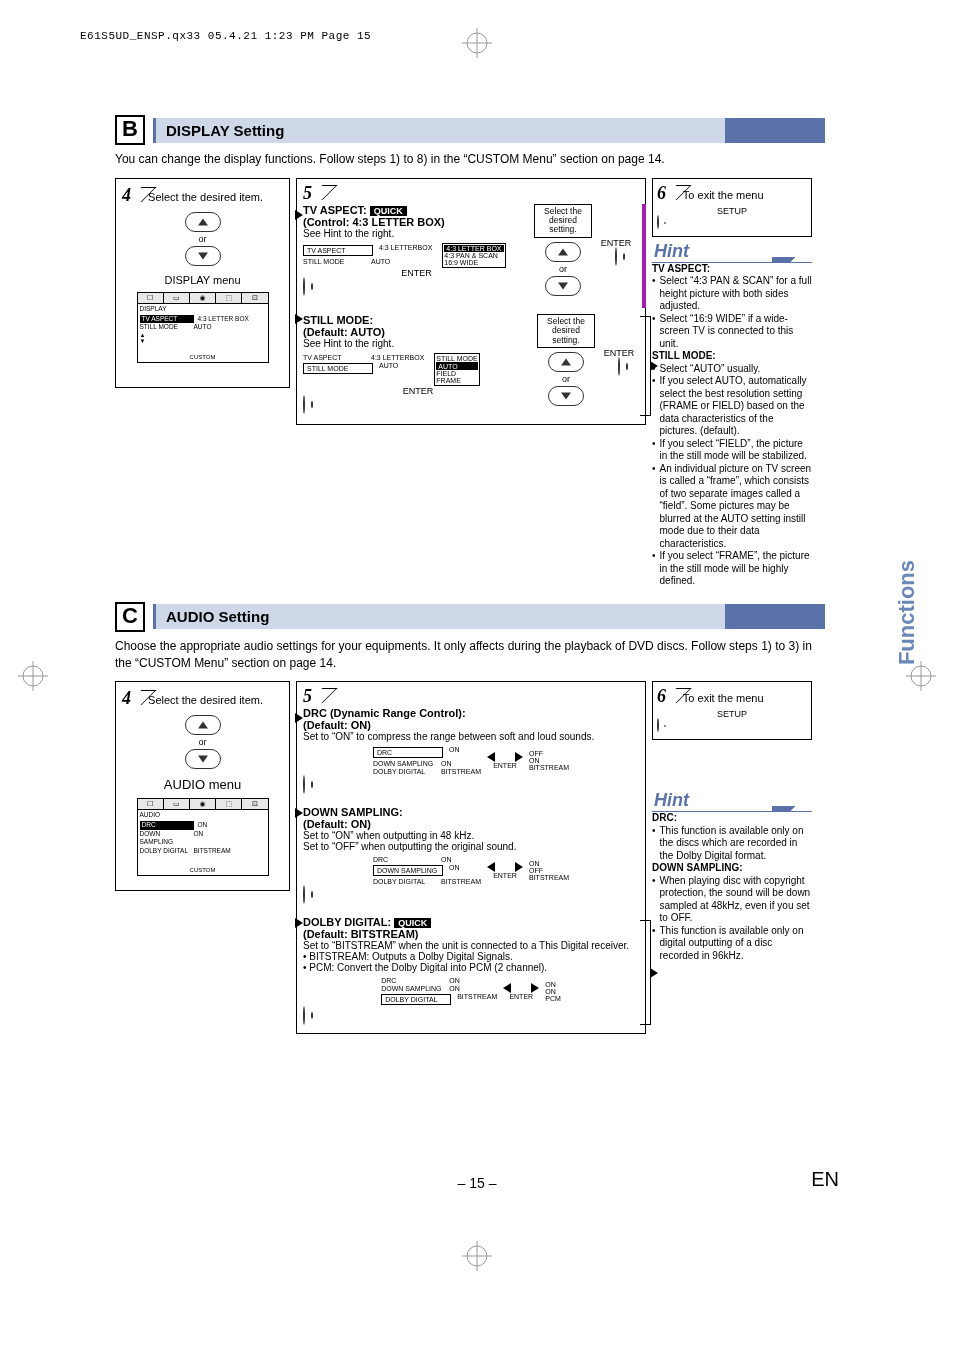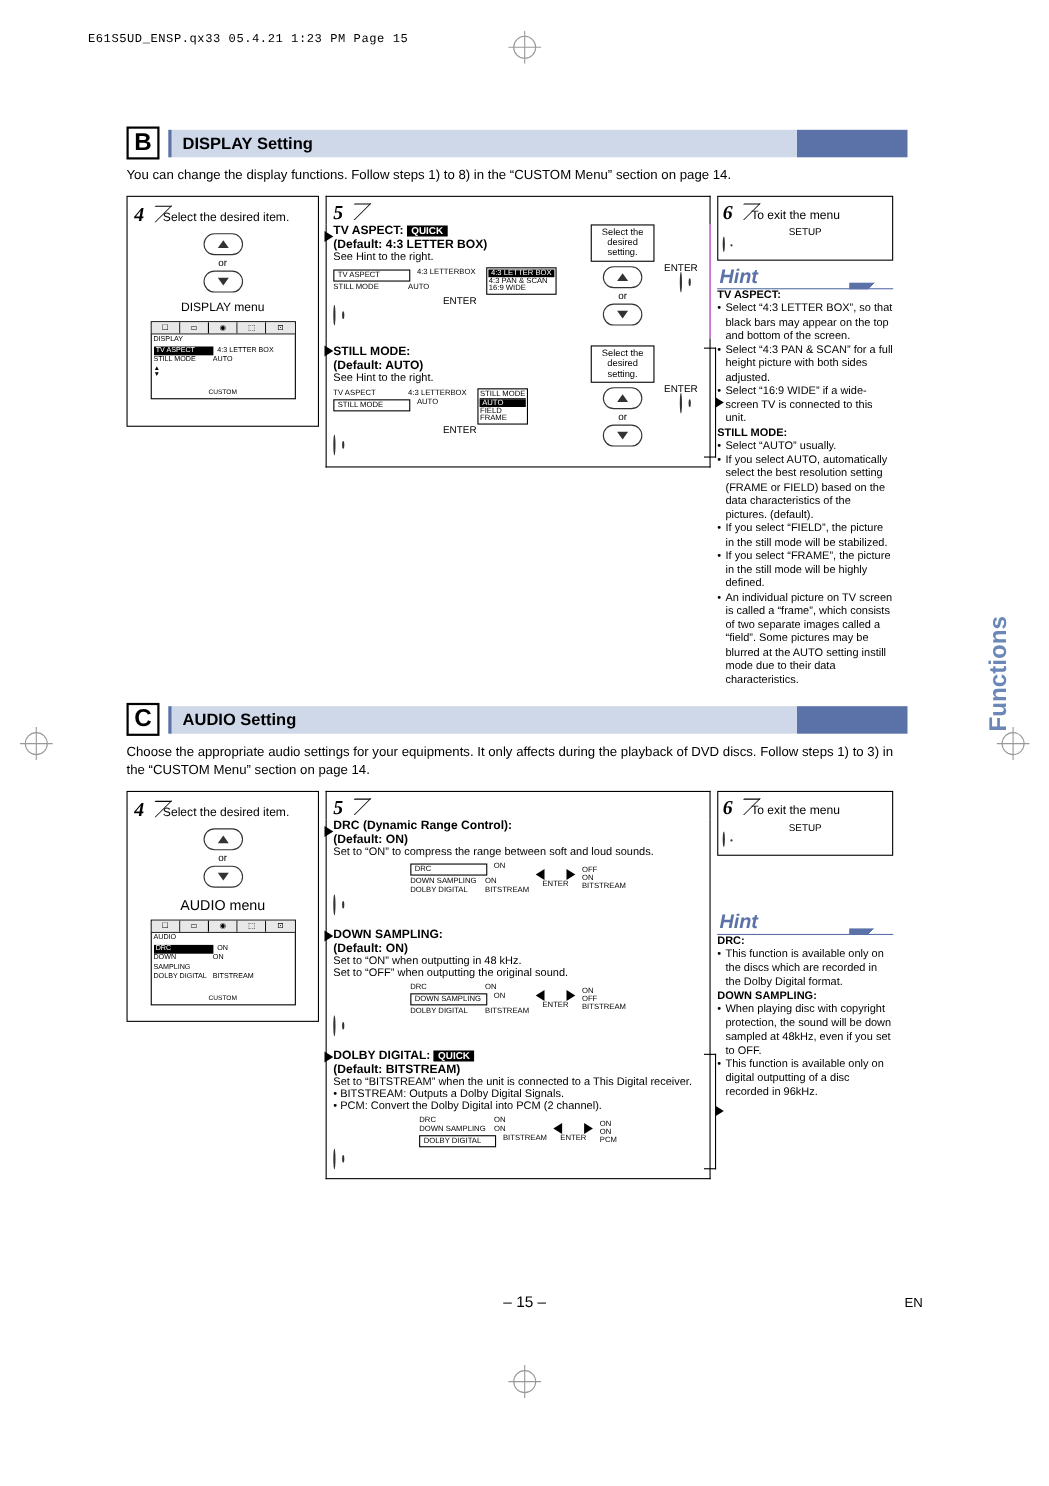--- a/index.html
+++ b/index.html
@@ -254,21 +254,21 @@
     position:absolute;
     bottom: 160px;
     left:50%;
     transform:translateX(-50%);
     font-size:14px;
   }
   .lang{
     position:absolute;
     bottom:160px;
     right:115px;
-    font-size:12px;
+    font-size:20px;
   }
   .selbox{border:1px solid #000;font-size:8.5px;padding:2px;text-align:center;line-height:1.1;}
   .enter-ring{
     width:38px;height:24px;border:1px solid #333;border-radius:50%;
     position:relative;margin:2px auto;
   }
   .enter-ring::after{
     content:"";position:absolute;left:7px;top:5px;right:7px;bottom:5px;
     border:1px solid #333;border-radius:50%;
   }
@@ -377,26 +377,26 @@
           <div style="font-size:6px;position:absolute;">▲<br>▼</div>
           <div style="font-size:6px;text-align:center;margin-top:22px;">CUSTOM</div>
         </div>
       </div>
     </div>
 
     <div style="width:350px;position:relative;">
       <div style="border:1px solid #000;border-bottom:none;padding:4px 6px 0 6px;">
         <span class="step-num-wrap">5</span>
       </div>
-      <div style="border-left:1px solid #000;border-right:1px solid #a21caf;padding:0 6px 10px 6px;position:relative;">
+      <div style="border-left:1px solid #000;border-right:4px solid #a21caf;padding:0 6px 10px 6px;position:relative;">
         <span class="arrow-r" style="position:absolute;left:-2px;top:6px;"></span>
         <div style="display:flex;gap:4px;">
           <div style="flex:1">
             <div class="subhead"><span>TV ASPECT:</span> <span class="quick">QUICK</span></div>
-            <div class="subhead">(Default: 4:3 LETTER BOX)</div>
+            <div class="subhead">(Control: 4:3 LETTER BOX)</div>
             <div class="subtext">See Hint to the right.</div>
             <div style="display:flex;gap:10px;align-items:flex-start;margin-top:4px;">
               <div>
                 <div class="osd-minirow">
                       <span class="c1 tinybox">TV ASPECT</span>
                       <span>4:3 LETTERBOX</span>
                     </div>
                 <div class="osd-minirow">
                       <span class="c1">STILL MODE</span>
                       <span>AUTO</span>
@@ -479,43 +479,40 @@
       <div class="step-box" style="padding:4px 4px 8px 4px;">
         <span class="step-num-wrap">6</span>
         <span style="font-size:11px;">To exit the menu</span>
         <div class="small-label" style="margin-top:2px;">SETUP</div>
         <span class="remote-setup"></span>
       </div>
       <div class="hint-head">Hint</div>
       <div class="hint-body">
         <b>TV ASPECT:</b>
         <div class="bullet">
-              <span>Select “4:3 LETTER BOX”, so that black bars may appear on the top and bottom of the screen.</span>
-            </div>
-        <div class="bullet">
               <span>Select “4:3 PAN &amp; SCAN” for a full height picture with both sides adjusted.</span>
             </div>
         <div class="bullet">
               <span>Select “16:9 WIDE” if a wide-screen TV is connected to this unit.</span>
             </div>
         <b>STILL MODE:</b>
         <div class="bullet">
               <span>Select “AUTO” usually.</span>
             </div>
         <div class="bullet">
               <span>If you select AUTO, automatically select the best resolution setting (FRAME or FIELD) based on the data characteristics of the pictures. (default).</span>
             </div>
         <div class="bullet">
               <span>If you select “FIELD”, the picture in the still mode will be stabilized.</span>
             </div>
         <div class="bullet">
+              <span>An individual picture on TV screen is called a “frame”, which consists of two separate images called a “field”. Some pictures may be blurred at the AUTO setting instill mode due to their data characteristics.</span>
+            </div>
+        <div class="bullet">
               <span>If you select “FRAME”, the picture in the still mode will be highly defined.</span>
-            </div>
-        <div class="bullet">
-              <span>An individual picture on TV screen is called a “frame”, which consists of two separate images called a “field”. Some pictures may be blurred at the AUTO setting instill mode due to their data characteristics.</span>
             </div>
       </div>
     </div>
   </div>
 
   <div class="section-header" style="margin-top:14px;">
     <div class="letter-box">C</div>
     <div class="title-bar">AUDIO Setting</div>
   </div>
   <div class="intro">Choose the appropriate audio settings for your equipments. It only affects during the playback of DVD discs. Follow steps 1) to 3) in the “CUSTOM Menu” section on page 14.</div>

